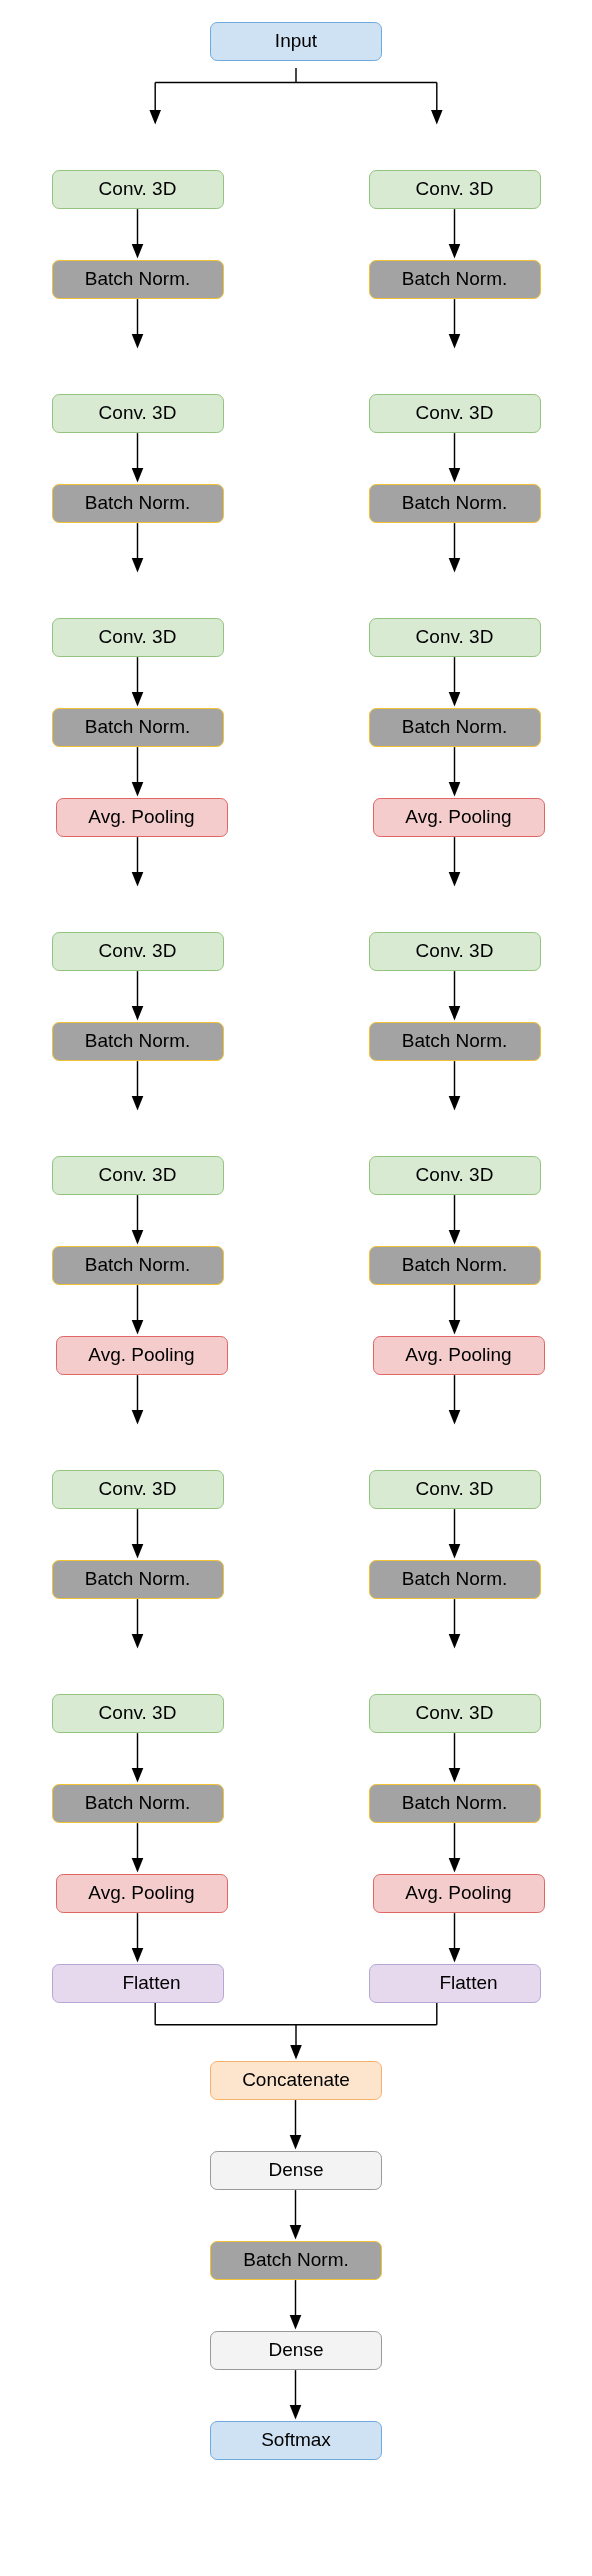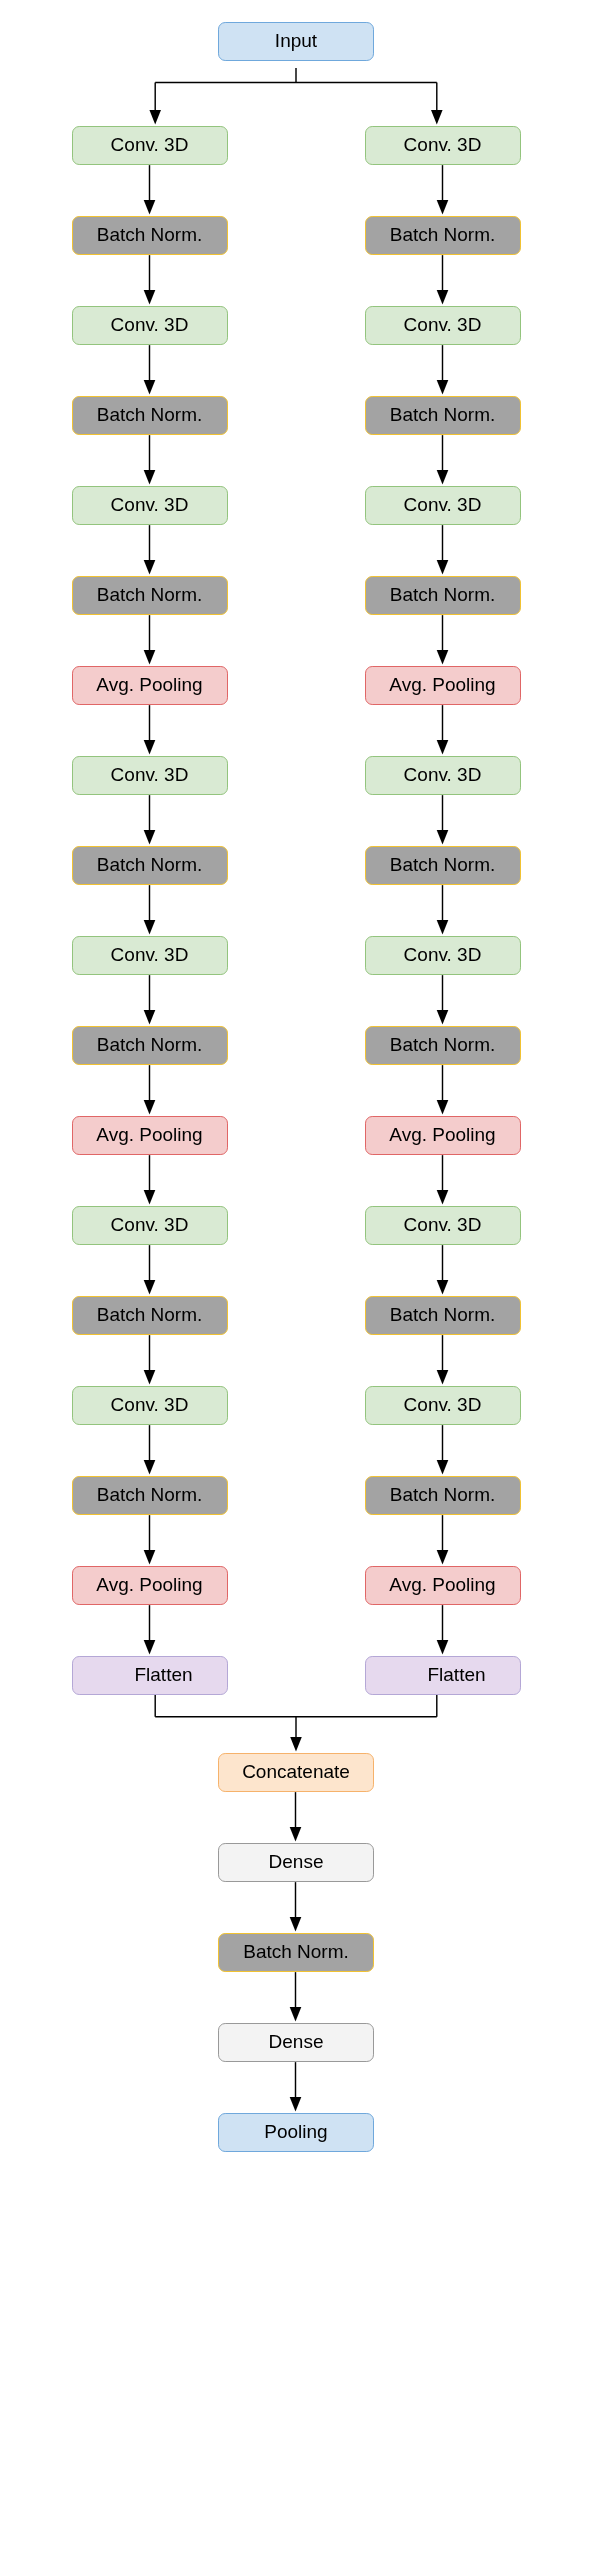--- a/index.html
+++ b/index.html
@@ -5,35 +5,35 @@
   body {
     margin: 0;
     padding: 21.7px;
     font-family: Arial, sans-serif;
     background: #fff;
     display: flex;
     flex-direction: column;
     align-items: center;
   }
   .node {
-    width: 156px;
+    width: 172px;
     height: 39px;
     border-radius: 7.2px;
     border: 1.4px solid;
     display: flex;
     align-items: center;
     justify-content: center;
     font-size: 19px;
     box-sizing: border-box;
     margin-bottom: 0;
   }
   .input { background: #cfe2f3; border-color: #6fa8dc; }
-  .conv  { background: #d9ead3; border-color: #93c47d; }
+  .conv  { background: #d9ead3; border-color: #93c47d; margin-top: 44px; }
   .bn    { background: #a3a3a3; border-color: #f1c232; }
-  .pool  { background: #f4cccc; border-color: #e06666; }
+  .pool  { background: #f4cccc; border-color: #e06666; margin-left: 8px; }
   .flat  { background: #e6d9ee; border-color: #b4a7d6; padding-left: 28px; }
   .concat{ background: #fde5cd; border-color: #f6b26b; }
   .dense { background: #f3f3f3; border-color: #999999; text-align: center; }
   .softmax{background:#cfe2f3; border-color:#6fa8dc; }
 
   .arrow-down {
     height: 51px;
     width: 2.9px;
     position: relative;
     display: flex;
@@ -333,15 +333,15 @@
       <svg viewBox="0 0 40 70" width="29" height="51">
         <line x1="20" y1="0" x2="20" y2="58" stroke="#000" stroke-width="2" marker-end="url(#ah)"></line>
       </svg>
     </div>
     <div class="node dense">Dense</div>
     <div class="arrow-down">
       <svg viewBox="0 0 40 70" width="29" height="51">
         <line x1="20" y1="0" x2="20" y2="58" stroke="#000" stroke-width="2" marker-end="url(#ah)"></line>
       </svg>
     </div>
-    <div class="node softmax">Pooling</div>
+    <div class="node softmax">Softmax</div>
   </div>
 
 
 </body></html>

